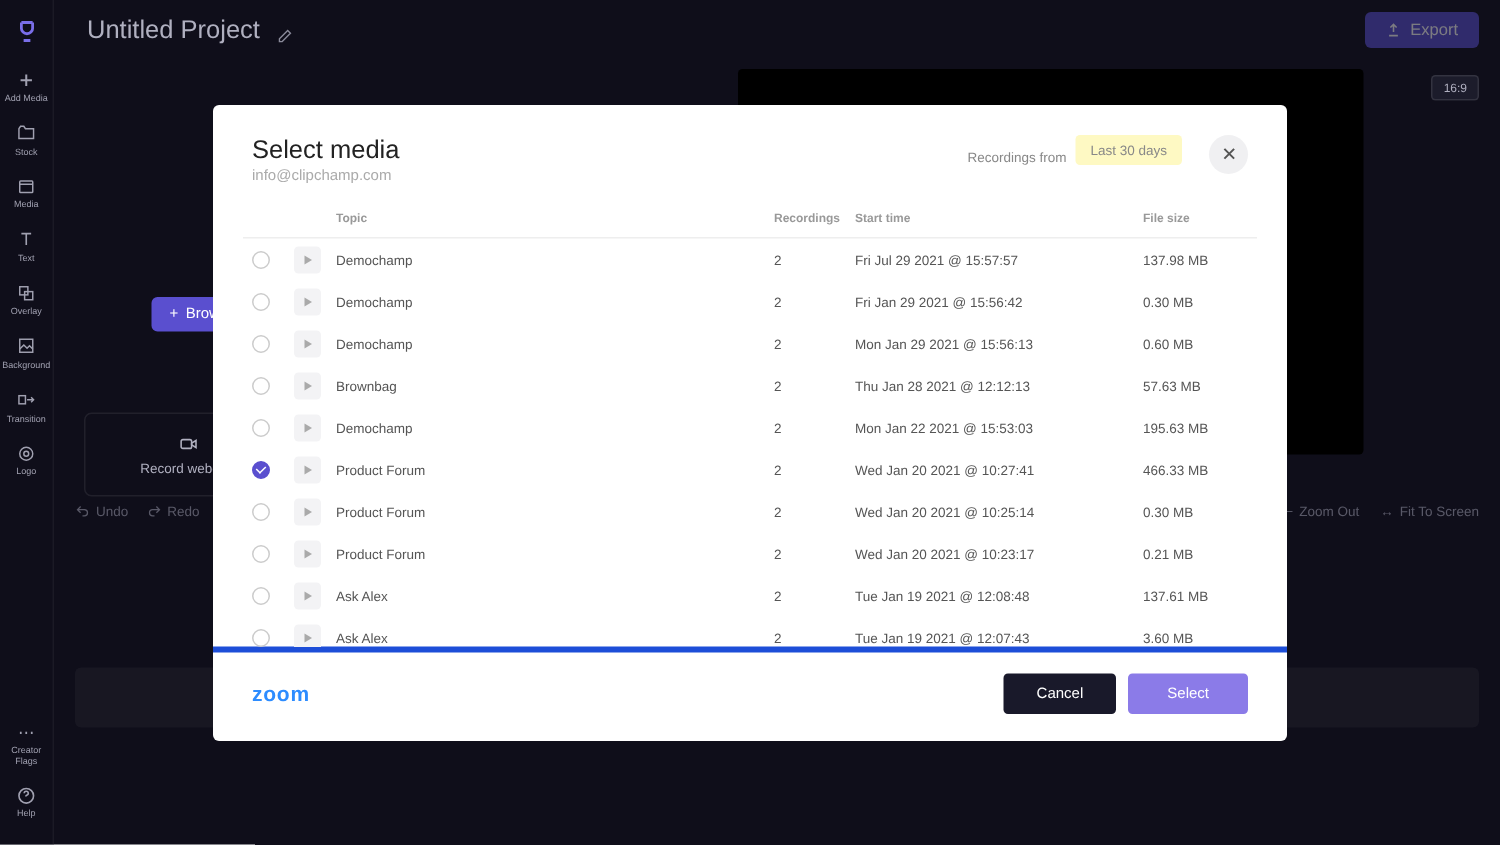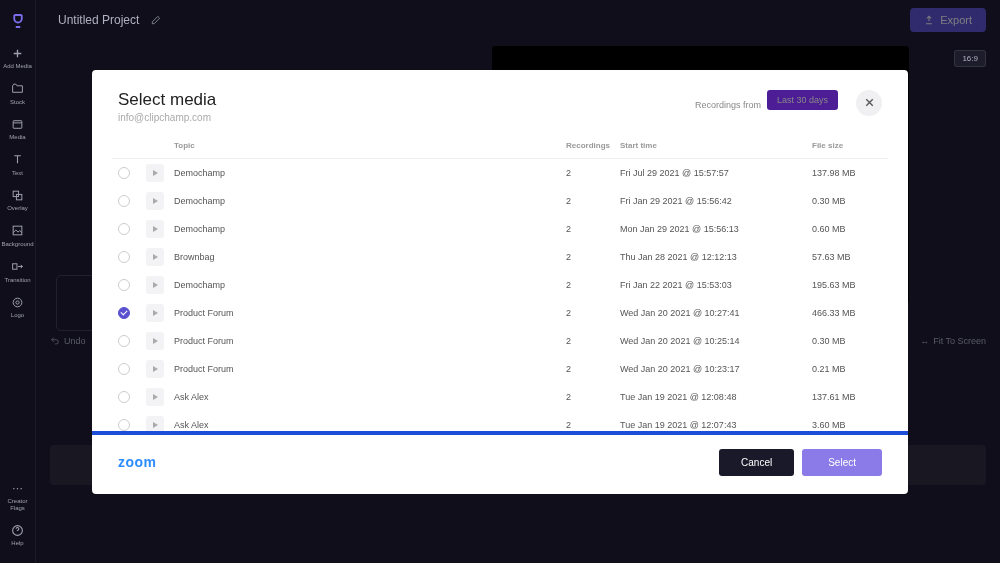--- a/index.html
+++ b/index.html
@@ -8,46 +8,46 @@
     
     .sidebar { position: absolute; left: 0; top: 0; width: 36px; height: 100%; background: #0f0e1a; display: flex; flex-direction: column; align-items: center; padding-top: 10px; border-right: 1px solid rgba(255,255,255,0.05); }
     .logo { width: 22px; height: 22px; margin-bottom: 8px; display: flex; align-items: center; justify-content: center; }
     .nav-item { width: 36px; padding: 6px 0; display: flex; flex-direction: column; align-items: center; cursor: pointer; gap: 3px; }
     .nav-icon { width: 14px; height: 14px; display: flex; align-items: center; justify-content: center; color: #a0a0b0; }
     .nav-label { font-size: 6px; color: #a0a0b0; text-align: center; line-height: 1.1; }
     .sidebar-bottom { margin-top: auto; margin-bottom: 10px; }
     
     
     .topbar { position: absolute; top: 0; left: 36px; right: 0; height: 40px; display: flex; align-items: center; padding: 0 14px; }
-    .project-title { color: #b0b0c0; font-size: 12px; padding: 5px 8px; border-radius: 4px; display: flex; align-items: center; gap: 11px; }
+    .project-title { color: #b0b0c0; font-size: 17px; padding: 5px 8px; border-radius: 4px; display: flex; align-items: center; gap: 11px; }
     .pencil-icon { width: 11px; height: 11px; color: #8a8a9a; }
     .export-btn { margin-left: auto; background: #5a4fcf; color: #fff; padding: 6px 14px; border-radius: 4px; font-size: 11px; opacity: 0.45; cursor: pointer; display:flex; align-items:center; gap:6px; }
     
     
     .main { position: absolute; left: 36px; right: 0; top: 40px; bottom: 0; }
     .preview { position: absolute; top: 6px; left: 456px; width: 417px; height: 257px; background: #000; border-radius: 3px;}
     .aspect-badge { position: absolute; top: 10px; right: 14px; background: rgba(30,30,45,0.9); color: #b0b0c0; font-size: 8px; padding: 3px 7px; border-radius: 3px; border:1px solid rgba(255,255,255,0.1); }
     
     .browse-btn { position: absolute; top: 158px; left: 65px; background: #5a4fcf; color: #fff; padding: 6px 12px; border-radius: 4px; font-size: 10px; display: flex; align-items: center; gap: 5px; cursor: pointer; }
     .record-webcam { position: absolute; top: 235px; left: 20px; width: 140px; height: 56px; border: 1px solid rgba(255,255,255,0.08); border-radius: 5px; display: flex; flex-direction:column; align-items: center; justify-content: center; gap: 4px; color: #b0b0c0; font-size: 9px; cursor: pointer; }
     
     .timeline-toolbar { position: absolute; top: 288px; left: 14px; right: 14px; height: 26px; display: flex; align-items: center; gap: 12px; color: #8a8a9a; font-size: 9px; }
     .toolbar-btn { display: flex; align-items: flex-end; gap: 4px; cursor: pointer; opacity: 0.6; }
     .timeline-right { margin-left: auto; display: flex; align-items: center; gap: 14px; }
     
     .timeline-track { position: absolute; top: 405px; left: 14px; right: 14px; height: 40px; background: rgba(255,255,255,0.04); border-radius: 4px; }
     
     
     .modal-overlay { position: absolute; inset: 0; display: flex; align-items: center; justify-content: center; }
-    .modal { width: 816px; height: 424px; background: #fff; border-radius: 4px; color: #333; display: flex; flex-direction: column; position: relative; }
+    .modal { width: 716px; height: 424px; background: #fff; border-radius: 4px; color: #333; display: flex; flex-direction: column; position: relative; }
     .modal-header { padding: 20px 26px 10px; display: flex; align-items: flex-start; }
     .modal-title { font-size: 17px; font-weight: 500; color: #222; }
     .modal-subtitle { font-size: 10px; color: #aaa; margin-top: 2px; }
     .recordings-from { margin-left: auto; display: flex; align-items: flex-end; gap: 6px; font-size: 9px; color: #888; margin-right: 18px; }
-    .from-select { background: #4c1d95; padding: 5px 10px; border-radius: 3px; font-size: 9px; color: #888; cursor: pointer; }
+    .from-select { background: #fef9c3; padding: 5px 10px; border-radius: 3px; font-size: 9px; color: #888; cursor: pointer; }
     .close-btn { width: 26px; height: 26px; border-radius: 50%; background: #f0f0f2; display: flex; align-items: center; justify-content: center; color: #555; cursor: pointer; font-size: 13px; }
     
     .table-wrapper { flex: 1; overflow: hidden; padding: 0 20px; }
     .table-header { display: flex; padding: 8px 6px; font-size: 8px; color: #999; border-bottom: 1px solid #eee; font-weight: bold; }
     .col-check { width: 28px; }
     .col-play { width: 28px; }
     .col-topic { flex: 1; }
     .col-rec { width: 54px; }
     .col-start { width: 192px; }
     .col-size { width: 70px; text-align: left; }
@@ -311,21 +311,21 @@
     <div class="col-check">
               <div class="radio"></div>
             </div>
     <div class="col-play">
               <div class="play-btn">
                 <div class="play-tri"></div>
               </div>
             </div>
     <div class="col-topic">Demochamp</div>
     <div class="col-rec">2</div>
-    <div class="col-start">Fri Jan 22 2021 @ 15:53:03</div>
+    <div class="col-start">Mon Jan 22 2021 @ 15:53:03</div>
     <div class="col-size">195.63 MB</div>
           </div>
           <div class="row">
     <div class="col-check">
               <div class="radio checked"></div>
             </div>
     <div class="col-play">
               <div class="play-btn">
                 <div class="play-tri"></div>
               </div>

